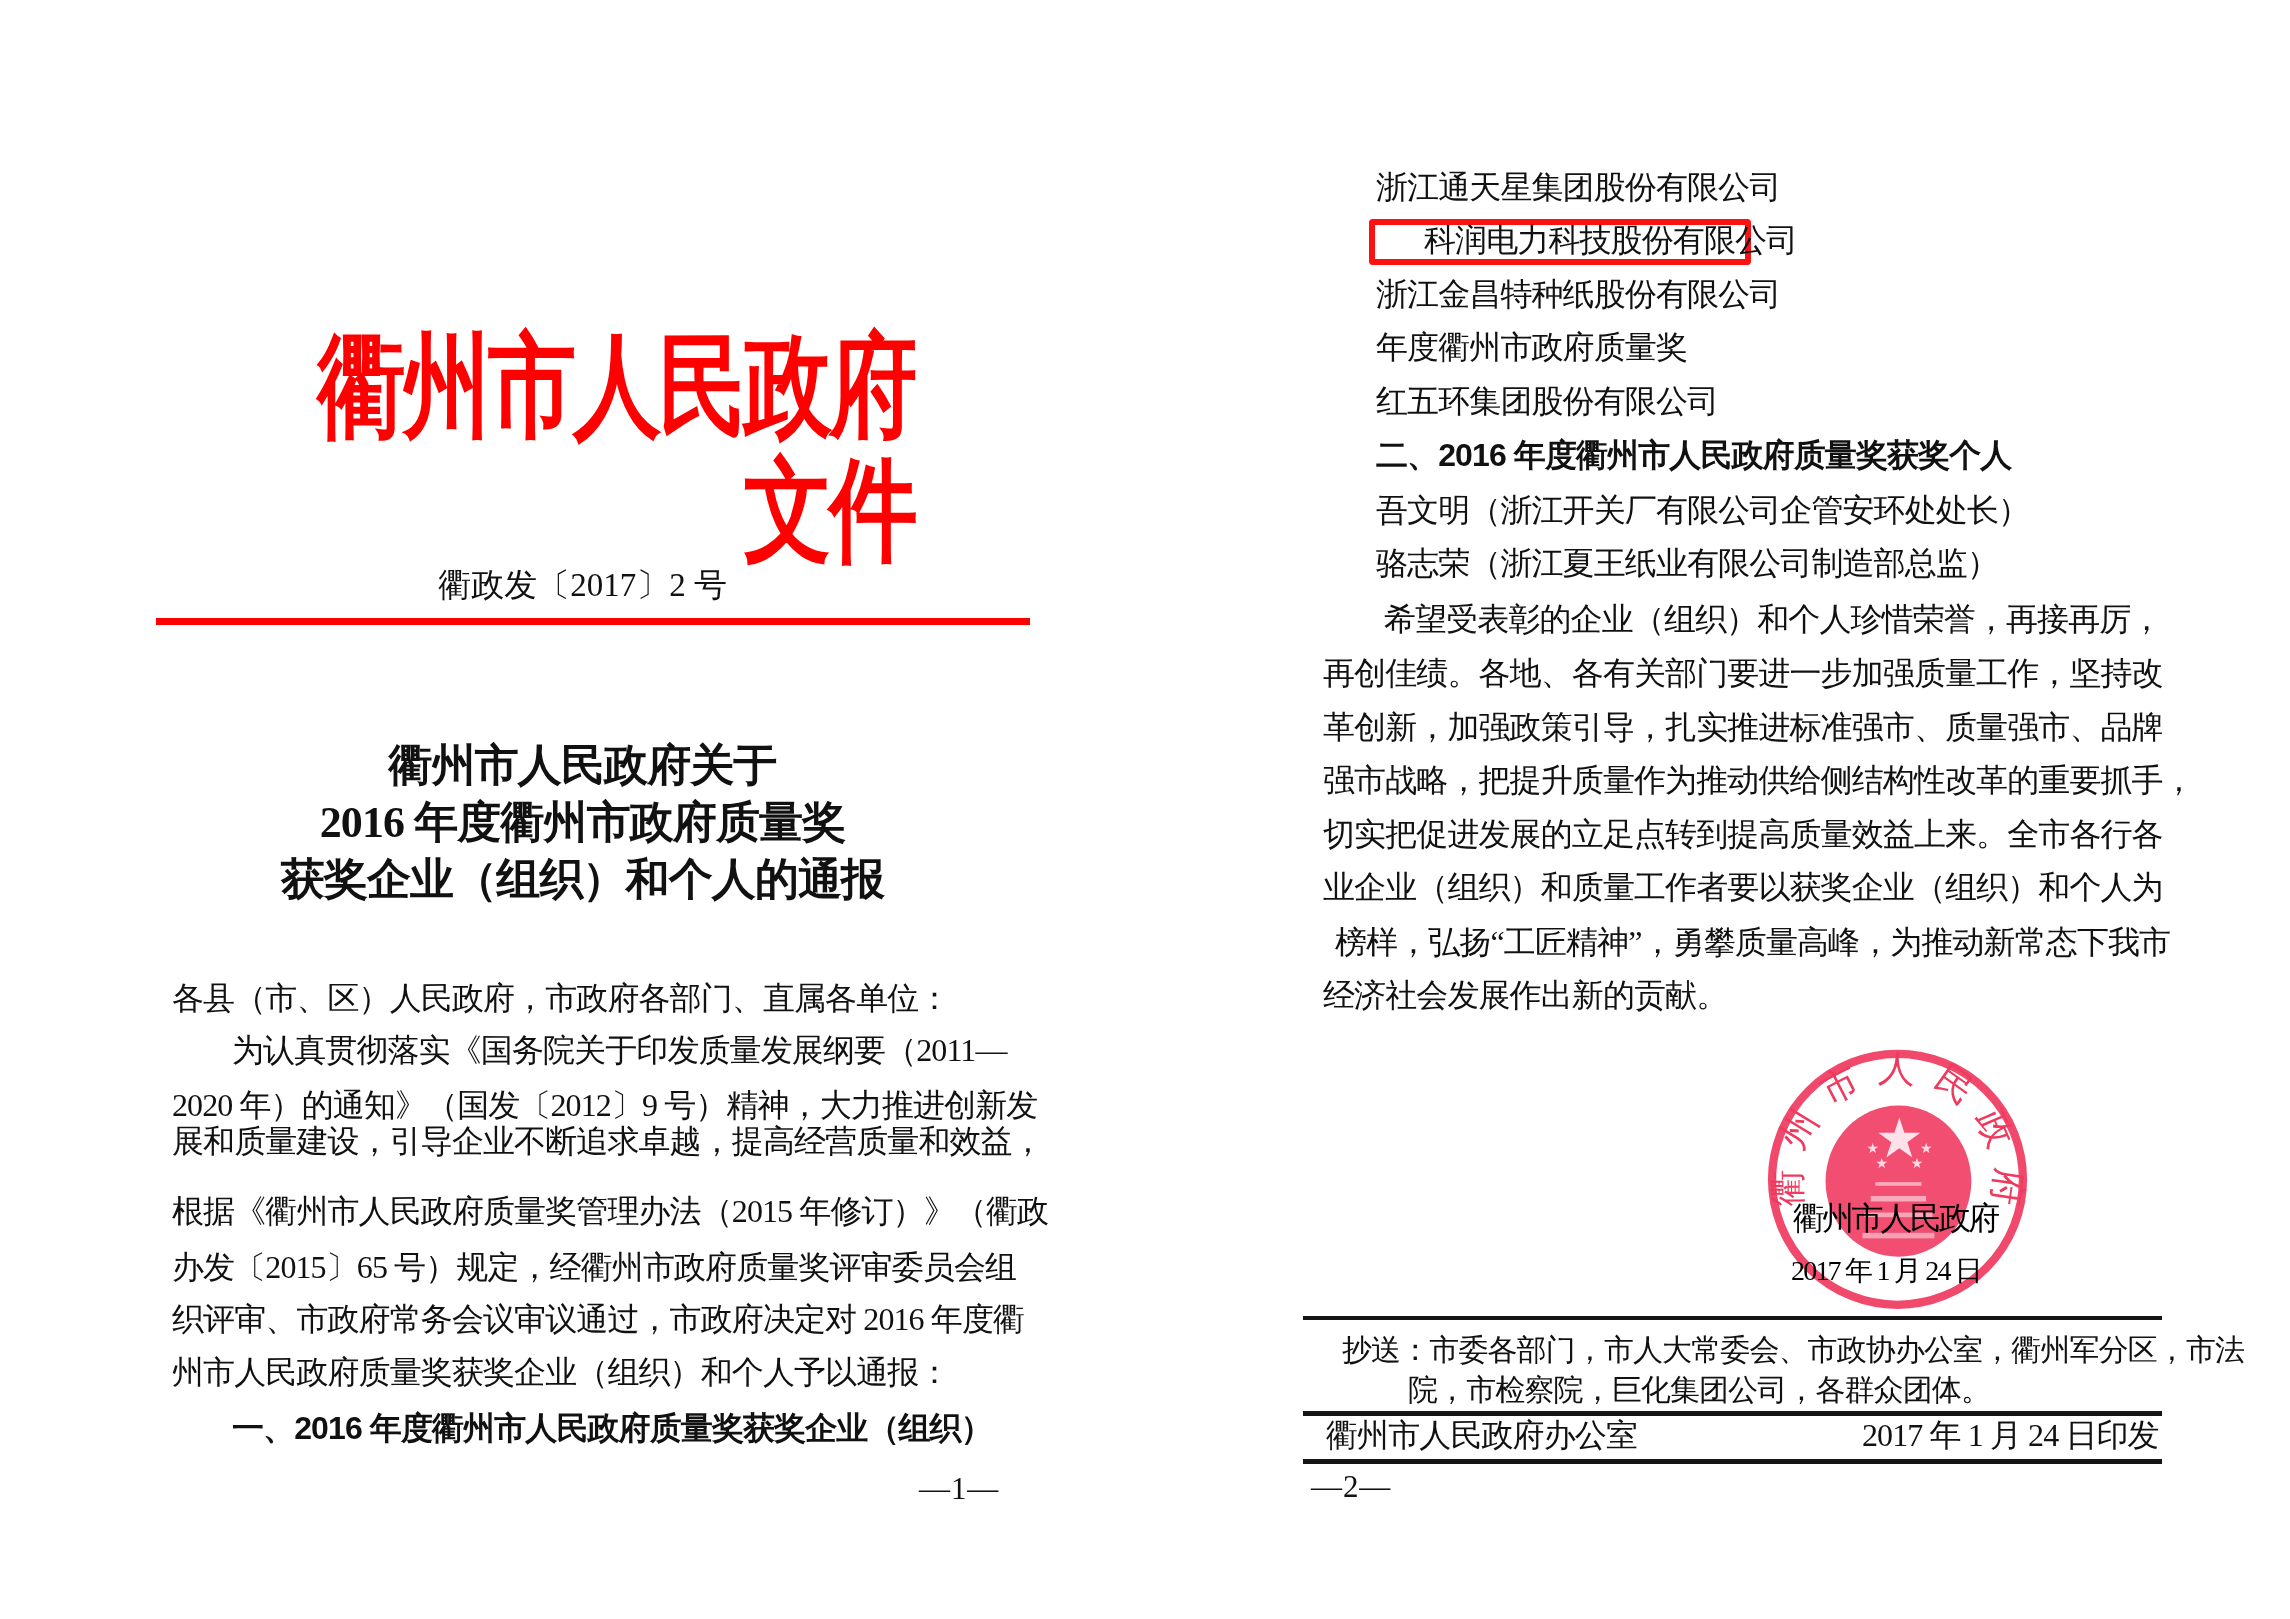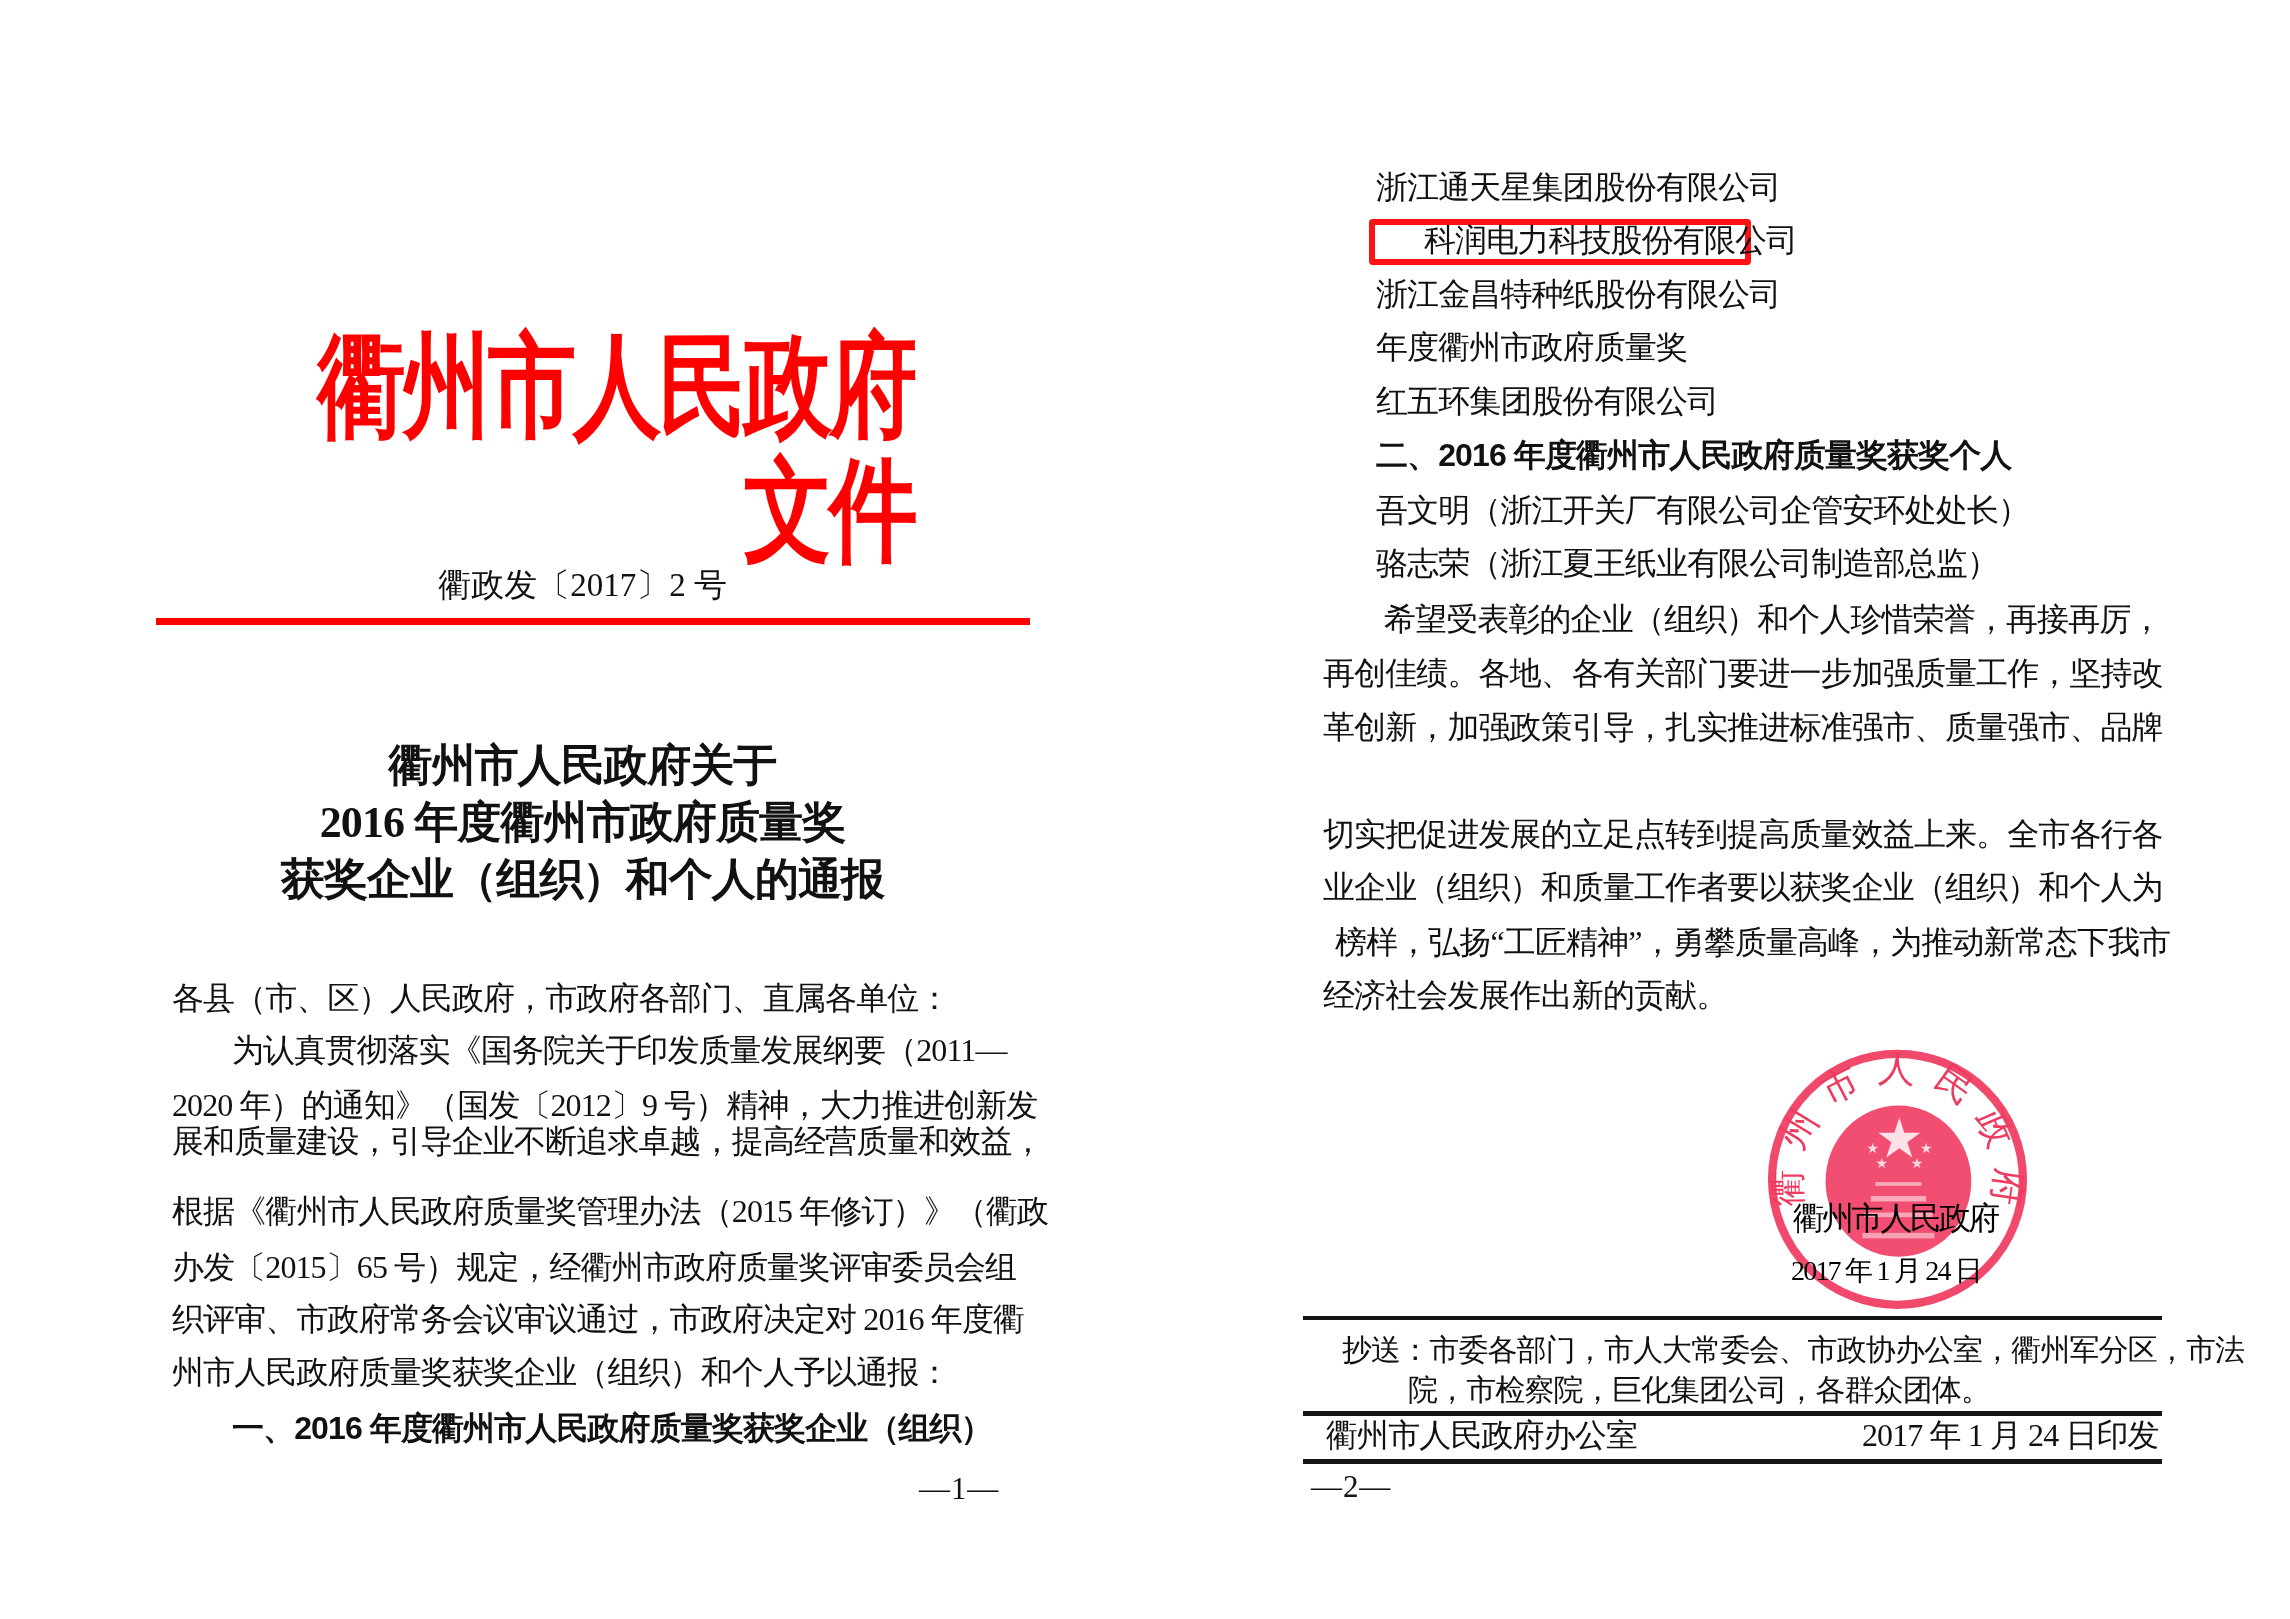--- a/index.html
+++ b/index.html
@@ -62,20 +62,21 @@
   <div class="ln" style="left:1376px;top:385px;">红五环集团股份有限公司</div>
 
   <div class="ln bold" style="left:1376px;top:439px;">二、2016 年度衢州市人民政府质量奖获奖个人</div>
 
   <div class="ln" style="left:1376px;top:494px;">吾文明（浙江开关厂有限公司企管安环处处长）</div>
   <div class="ln" style="left:1376px;top:547px;">骆志荣（浙江夏王纸业有限公司制造部总监）</div>
 
   <div class="ln" style="left:1384px;top:603px;">希望受表彰的企业（组织）和个人珍惜荣誉，再接再厉，</div>
   <div class="ln" style="left:1323px;top:657px;">再创佳绩。各地、各有关部门要进一步加强质量工作，坚持改</div>
   <div class="ln" style="left:1323px;top:711px;">革创新，加强政策引导，扎实推进标准强市、质量强市、品牌</div>
+  <div class="ln" style="left:1323px;top:764px;">强市战略，把提升质量作为推动供给侧结构性改革的重要抓手，</div>
   <div class="ln" style="left:1323px;top:818px;">切实把促进发展的立足点转到提高质量效益上来。全市各行各</div>
   <div class="ln" style="left:1323px;top:871px;">业企业（组织）和质量工作者要以获奖企业（组织）和个人为</div>
   <div class="ln" style="left:1323px;top:926px;margin-left:12px;">榜样，弘扬“工匠精神”，勇攀质量高峰，为推动新常态下我市</div>
   <div class="ln" style="left:1323px;top:979px;">经济社会发展作出新的贡献。</div>
 
   <svg style="position:absolute;left:1761px;top:1041px;z-index:2;" width="273" height="273" viewBox="0 0 296 296">
     <defs>
       <path id="rimArc" d="M 48.4 186.3 A 106 106 0 1 1 247.6 186.3" fill="none"></path>
     </defs>
     <circle cx="148" cy="150" r="136" fill="none" stroke="#ef3a5f" stroke-width="9" opacity="0.92"></circle>

